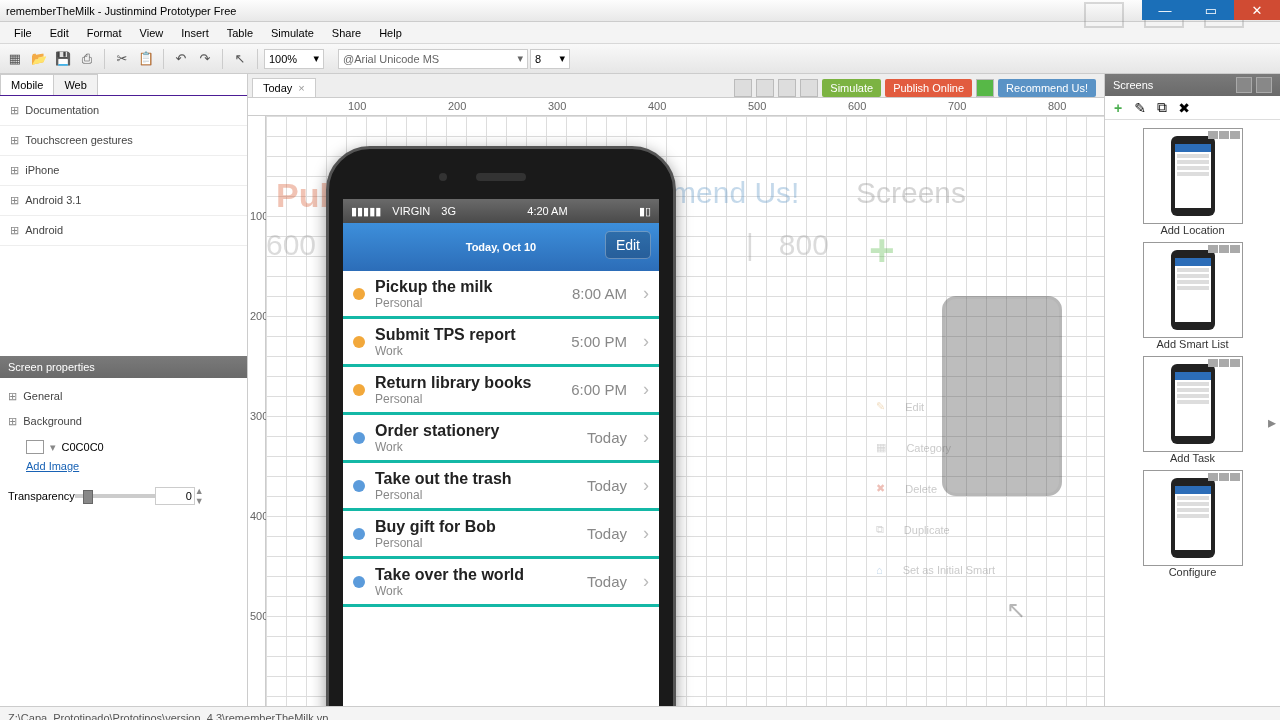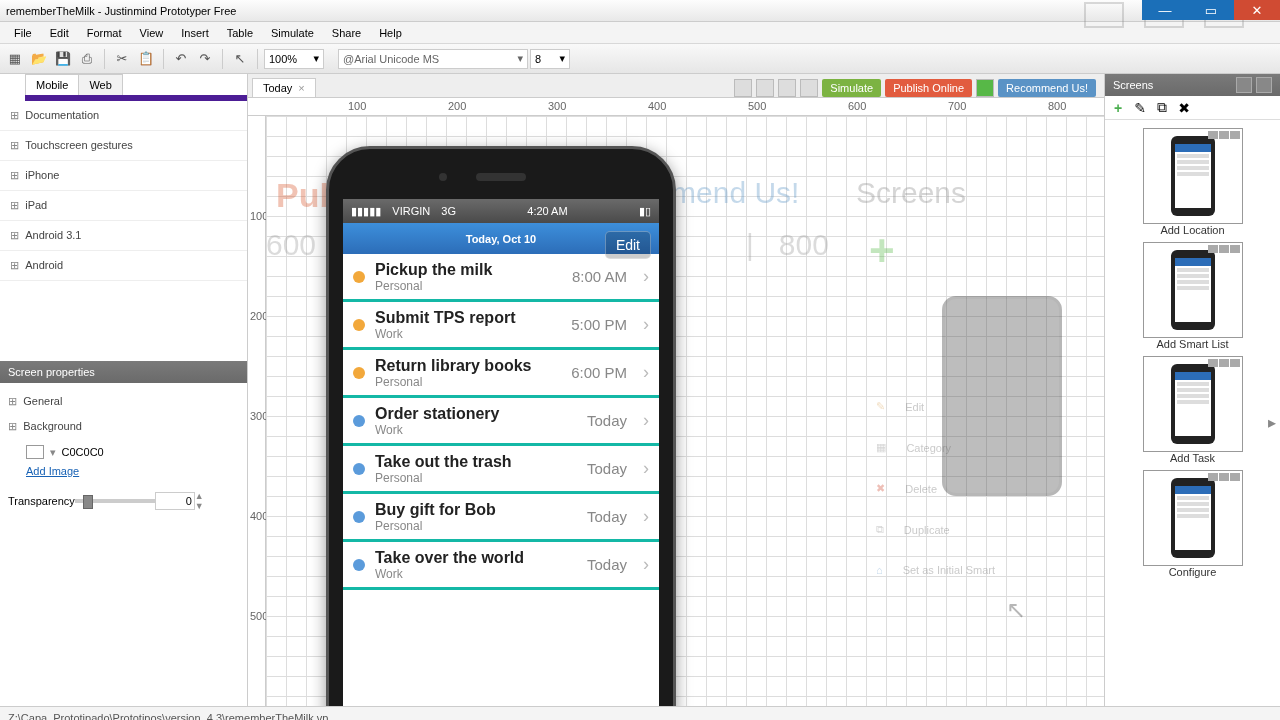--- a/index.html
+++ b/index.html
@@ -25,21 +25,21 @@
 .font { width:190px; height:20px; border:1px solid #ccc; background:#fff; display:flex; align-items:center; padding:0 4px; font-size:11px; color:#666; }
 
 
 .main { display:flex; height:632px; }
 .leftcol { width:248px; border-right:1px solid #ccc; display:flex; flex-direction:column; background:#fff; }
 .panelhdr { height:22px; background:linear-gradient(#7a7a7a,#6a6a6a); color:#fff; display:flex; align-items:center; padding:0 8px; justify-content:space-between; }
 .panelhdr .icons { display:flex; gap:4px; }
 .panelhdr .picon { width:16px; height:16px; background:#888; border:1px solid #aaa; }
 
 
-.tabs { display:flex; border-bottom:6px solid #4c1d95;margin-left:25px; }
+.tabs { display:flex; border-bottom:1px solid #4c1d95; }
 .tab { padding:4px 10px; border:1px solid #ccc; border-bottom:none; background:#f2f2f2; margin-right:-1px; }
 .tab.active { background:#fff; }
 .widgetlist { flex:0 0 260px; overflow:auto; }
 .widgetitem { padding:8px 10px; border-bottom:1px solid #eee; color:#444; }
 .widgetitem::before { content:"⊞"; margin-right:6px; color:#888; }
 
 
 .props { flex:1; padding:6px 8px; font-size:11px; }
 .proprow { padding:6px 0; color:#444; }
 .proprow::before { content:"⊞"; margin-right:6px; color:#888; }
@@ -88,21 +88,21 @@
 .ghost.cursor { left:740px; top:480px; font-size:24px; color:#333; }
 
 
 .phone { position:absolute; left:60px; top:30px; width:350px; height:640px; border-radius:44px; background:#1a1a1a; border:3px solid #555; box-shadow:0 4px 16px rgba(0,0,0,0.4); padding:50px 14px 60px; }
 .phone .speaker { position:absolute; top:24px; left:50%; transform:translateX(-50%); width:50px; height:8px; background:#333; border-radius:4px; }
 .phone .camera { position:absolute; top:24px; left:110px; width:8px; height:8px; background:#333; border-radius:50%; }
 .screen { width:100%; height:100%; background:#fff; overflow:hidden; }
 
 .statusbar { height:24px; background:linear-gradient(#6a6a6a,#4a4a4a); color:#fff; display:flex; align-items:center; justify-content:space-between; padding:0 8px; font-size:12px; }
 .statusbar .sigs { display:flex; align-items:center; gap:4px; }
-.navbar { height:31px; background:linear-gradient(#3d8fdb,#2c6db8); color:#fff; display:flex; align-items:center; justify-content:center; position:relative; font-size:20px; font-weight:bold;text-align:center; }
+.navbar { height:48px; background:linear-gradient(#3d8fdb,#2c6db8); color:#fff; display:flex; align-items:center; justify-content:center; position:relative; font-size:20px; font-weight:bold;text-align:center; }
 .navbar .edit { position:absolute; right:8px; top:8px; height:28px; padding:0 10px; background:rgba(0,0,0,0.2); border:1px solid rgba(255,255,255,0.3); border-radius:5px; display:flex; align-items:center; font-size:14px; font-weight:normal; }
 
 .tasklist { background:#fff; }
 .task { height:48px; border-bottom:3px solid #14b8a6; display:flex; align-items:center; padding:0 10px; gap:10px; }
 .dot { width:12px; height:12px; border-radius:50%; flex-shrink:0; }
 .dot.orange { background:#f2a83b; }
 .dot.blue { background:#5b9bdb; }
 .tasktext { flex:1; }
 .tasktext .title { font-size:16px; font-weight:bold; color:#222; }
 .tasktext .cat { font-size:12px; color:#888; }
@@ -194,21 +194,20 @@
 
   <div class="leftcol">
     <div class="tabs">
       <div class="tab active">Mobile</div>
       <div class="tab">Web</div>
     </div>
     <div class="widgetlist">
       <div class="widgetitem">Documentation</div>
       <div class="widgetitem">Touchscreen gestures</div>
       <div class="widgetitem">iPhone</div>
-      <div class="widgetitem">iPad</div>
       <div class="widgetitem">Android 3.1</div>
       <div class="widgetitem">Android</div>
     </div>
     <div class="panelhdr">
       <span>Screen properties</span>
     </div>
     <div class="props">
       <div class="proprow">General</div>
       <div class="proprow">Background</div>
       <div class="colorfield">

